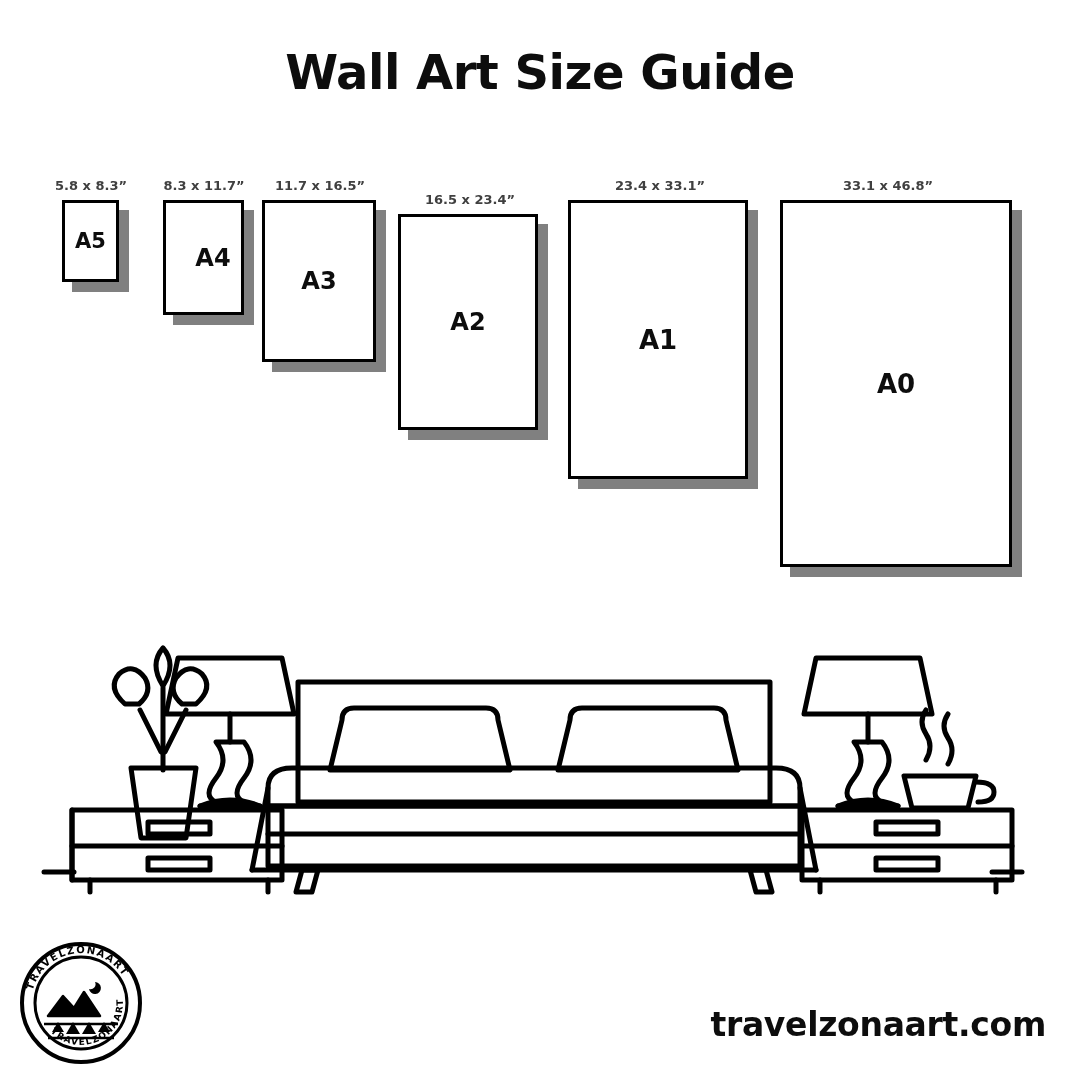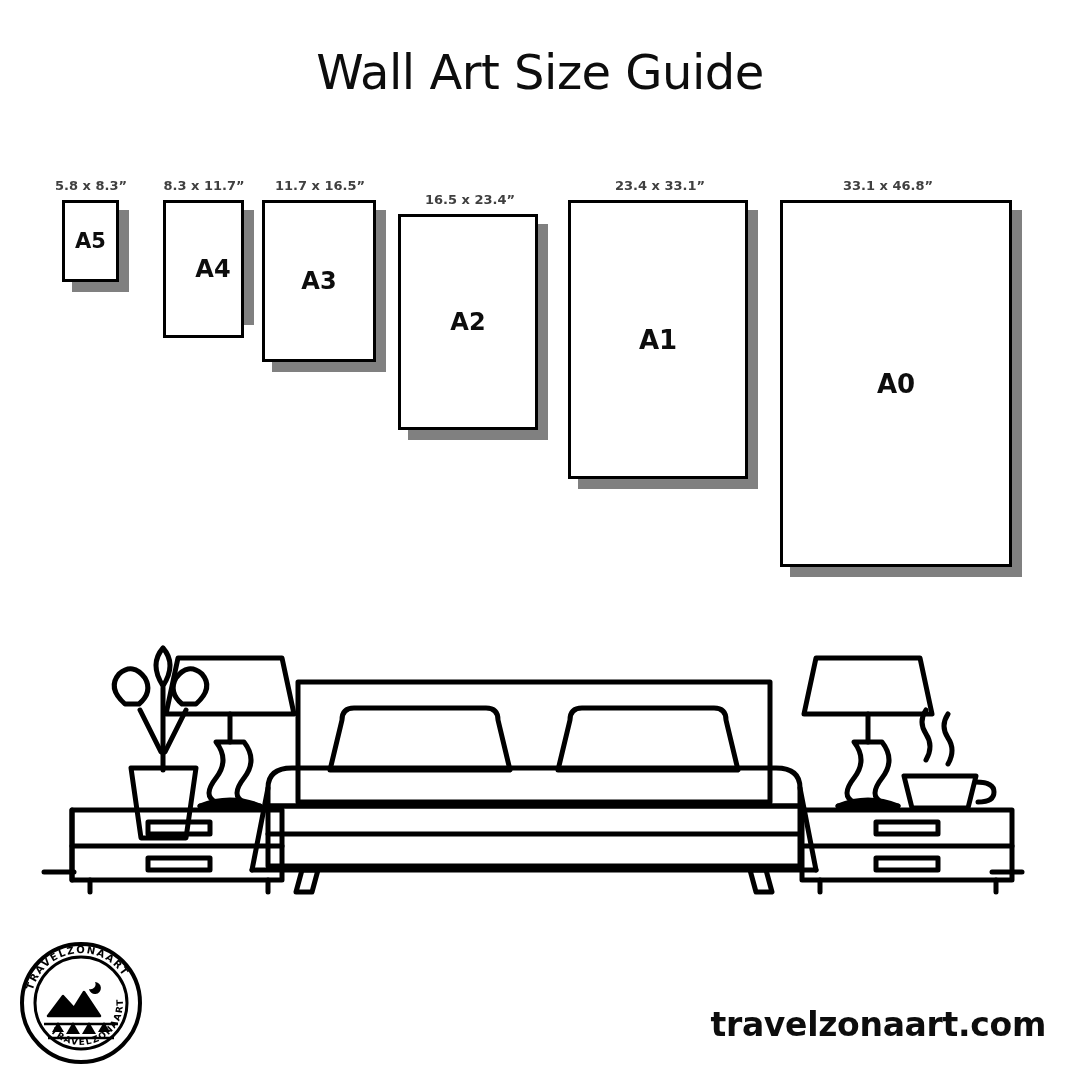--- a/index.html
+++ b/index.html
@@ -17,21 +17,21 @@
   }
 
   
   #page-title {
     position: absolute;
     top: 44px;
     left: 0;
     width: 1080px;
     text-align: center;
     font-size: 48px;
-    font-weight: 400;
+    font-weight: 700;
     letter-spacing: -0.5px;
     color: #0d0d0d;
   }
 
   
   #size-chart {
     position: absolute;
     top: 170px;
     left: 0;
     width: 1080px;
@@ -113,21 +113,21 @@
     <div class="frame-caption" style="left:29px;">5.8 x 8.3”</div>
     <div class="frame-shadow" style="width:57px; height:82px;"></div>
     <div class="frame-box" style="width:57px; height:82px;">
       <span class="frame-label small">A5</span>
     </div>
   </div>
 
   <div class="frame-group" style="left:163px; top:30px; width:91px; height:125px;">
     <div class="frame-caption" style="left:41px;">8.3 x 11.7”</div>
     <div class="frame-shadow" style="width:81px; height:115px;"></div>
-    <div class="frame-box" style="width:81px; height:138px;padding-left:19px;">
+    <div class="frame-box" style="width:81px; height:115px;padding-left:19px;">
       <span class="frame-label">A4</span>
     </div>
   </div>
 
   <div class="frame-group" style="left:262px; top:30px; width:124px; height:172px;">
     <div class="frame-caption" style="left:58px;">11.7 x 16.5”</div>
     <div class="frame-shadow" style="width:114px; height:162px;"></div>
     <div class="frame-box" style="width:114px; height:162px;">
       <span class="frame-label">A3</span>
     </div>

